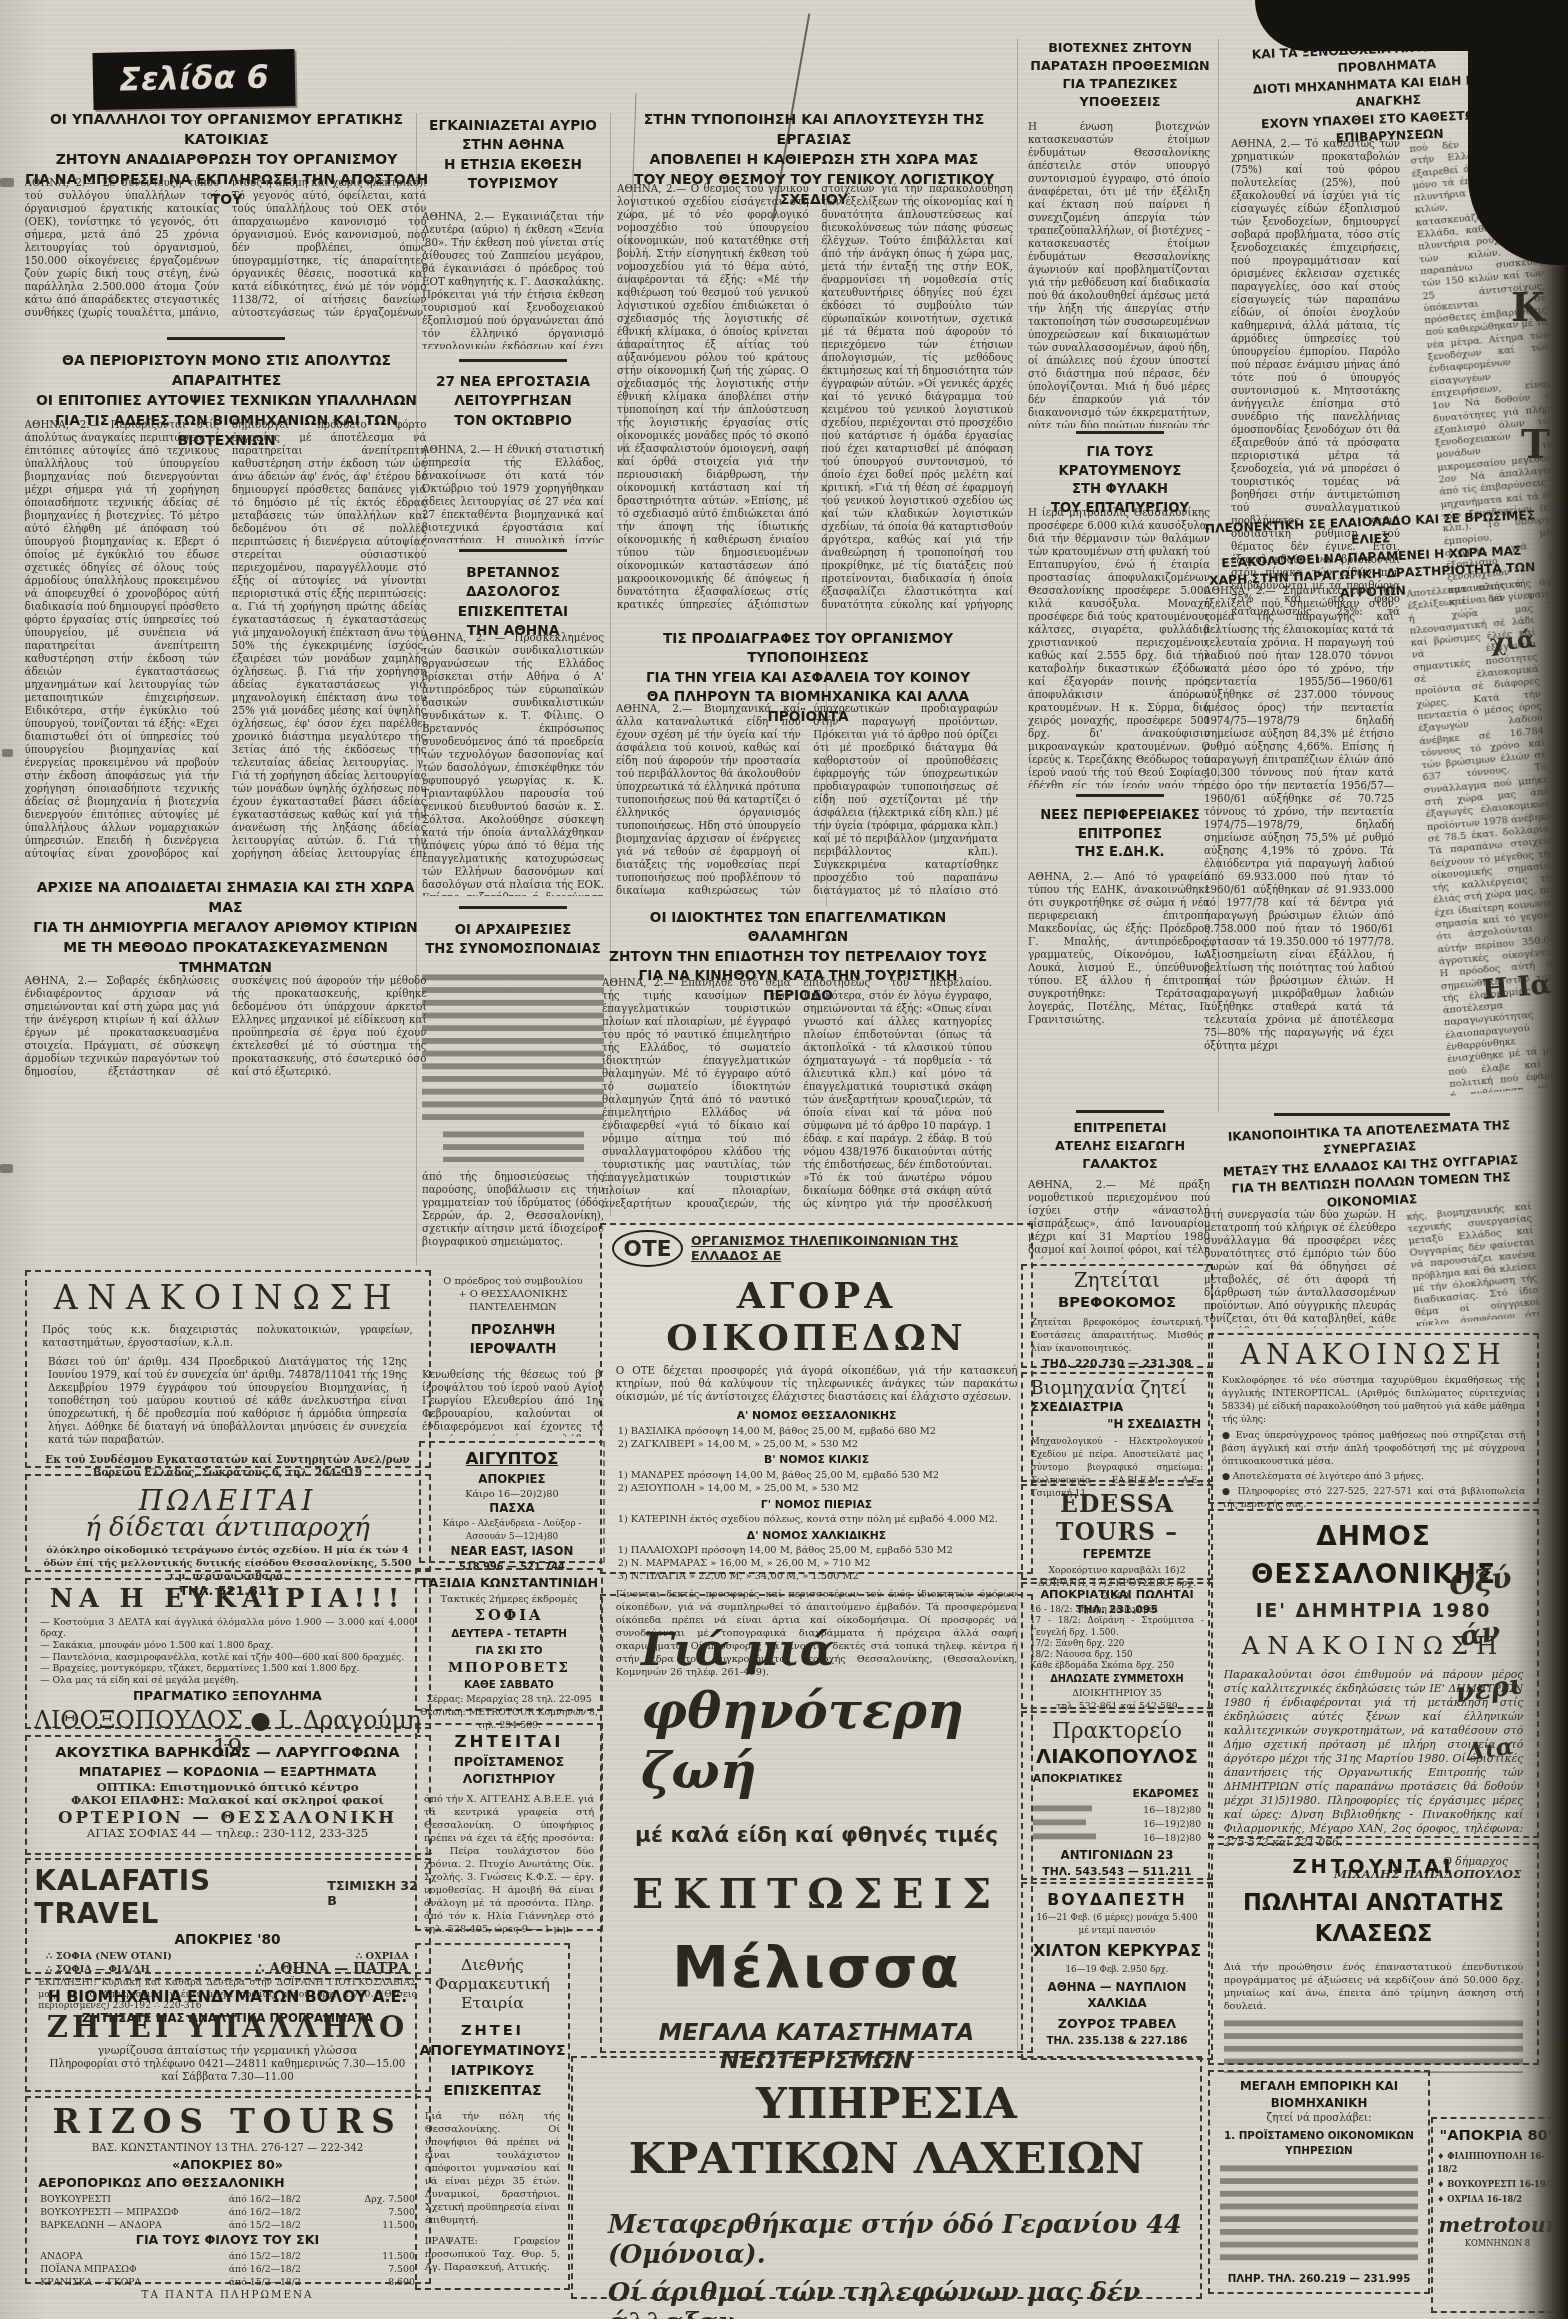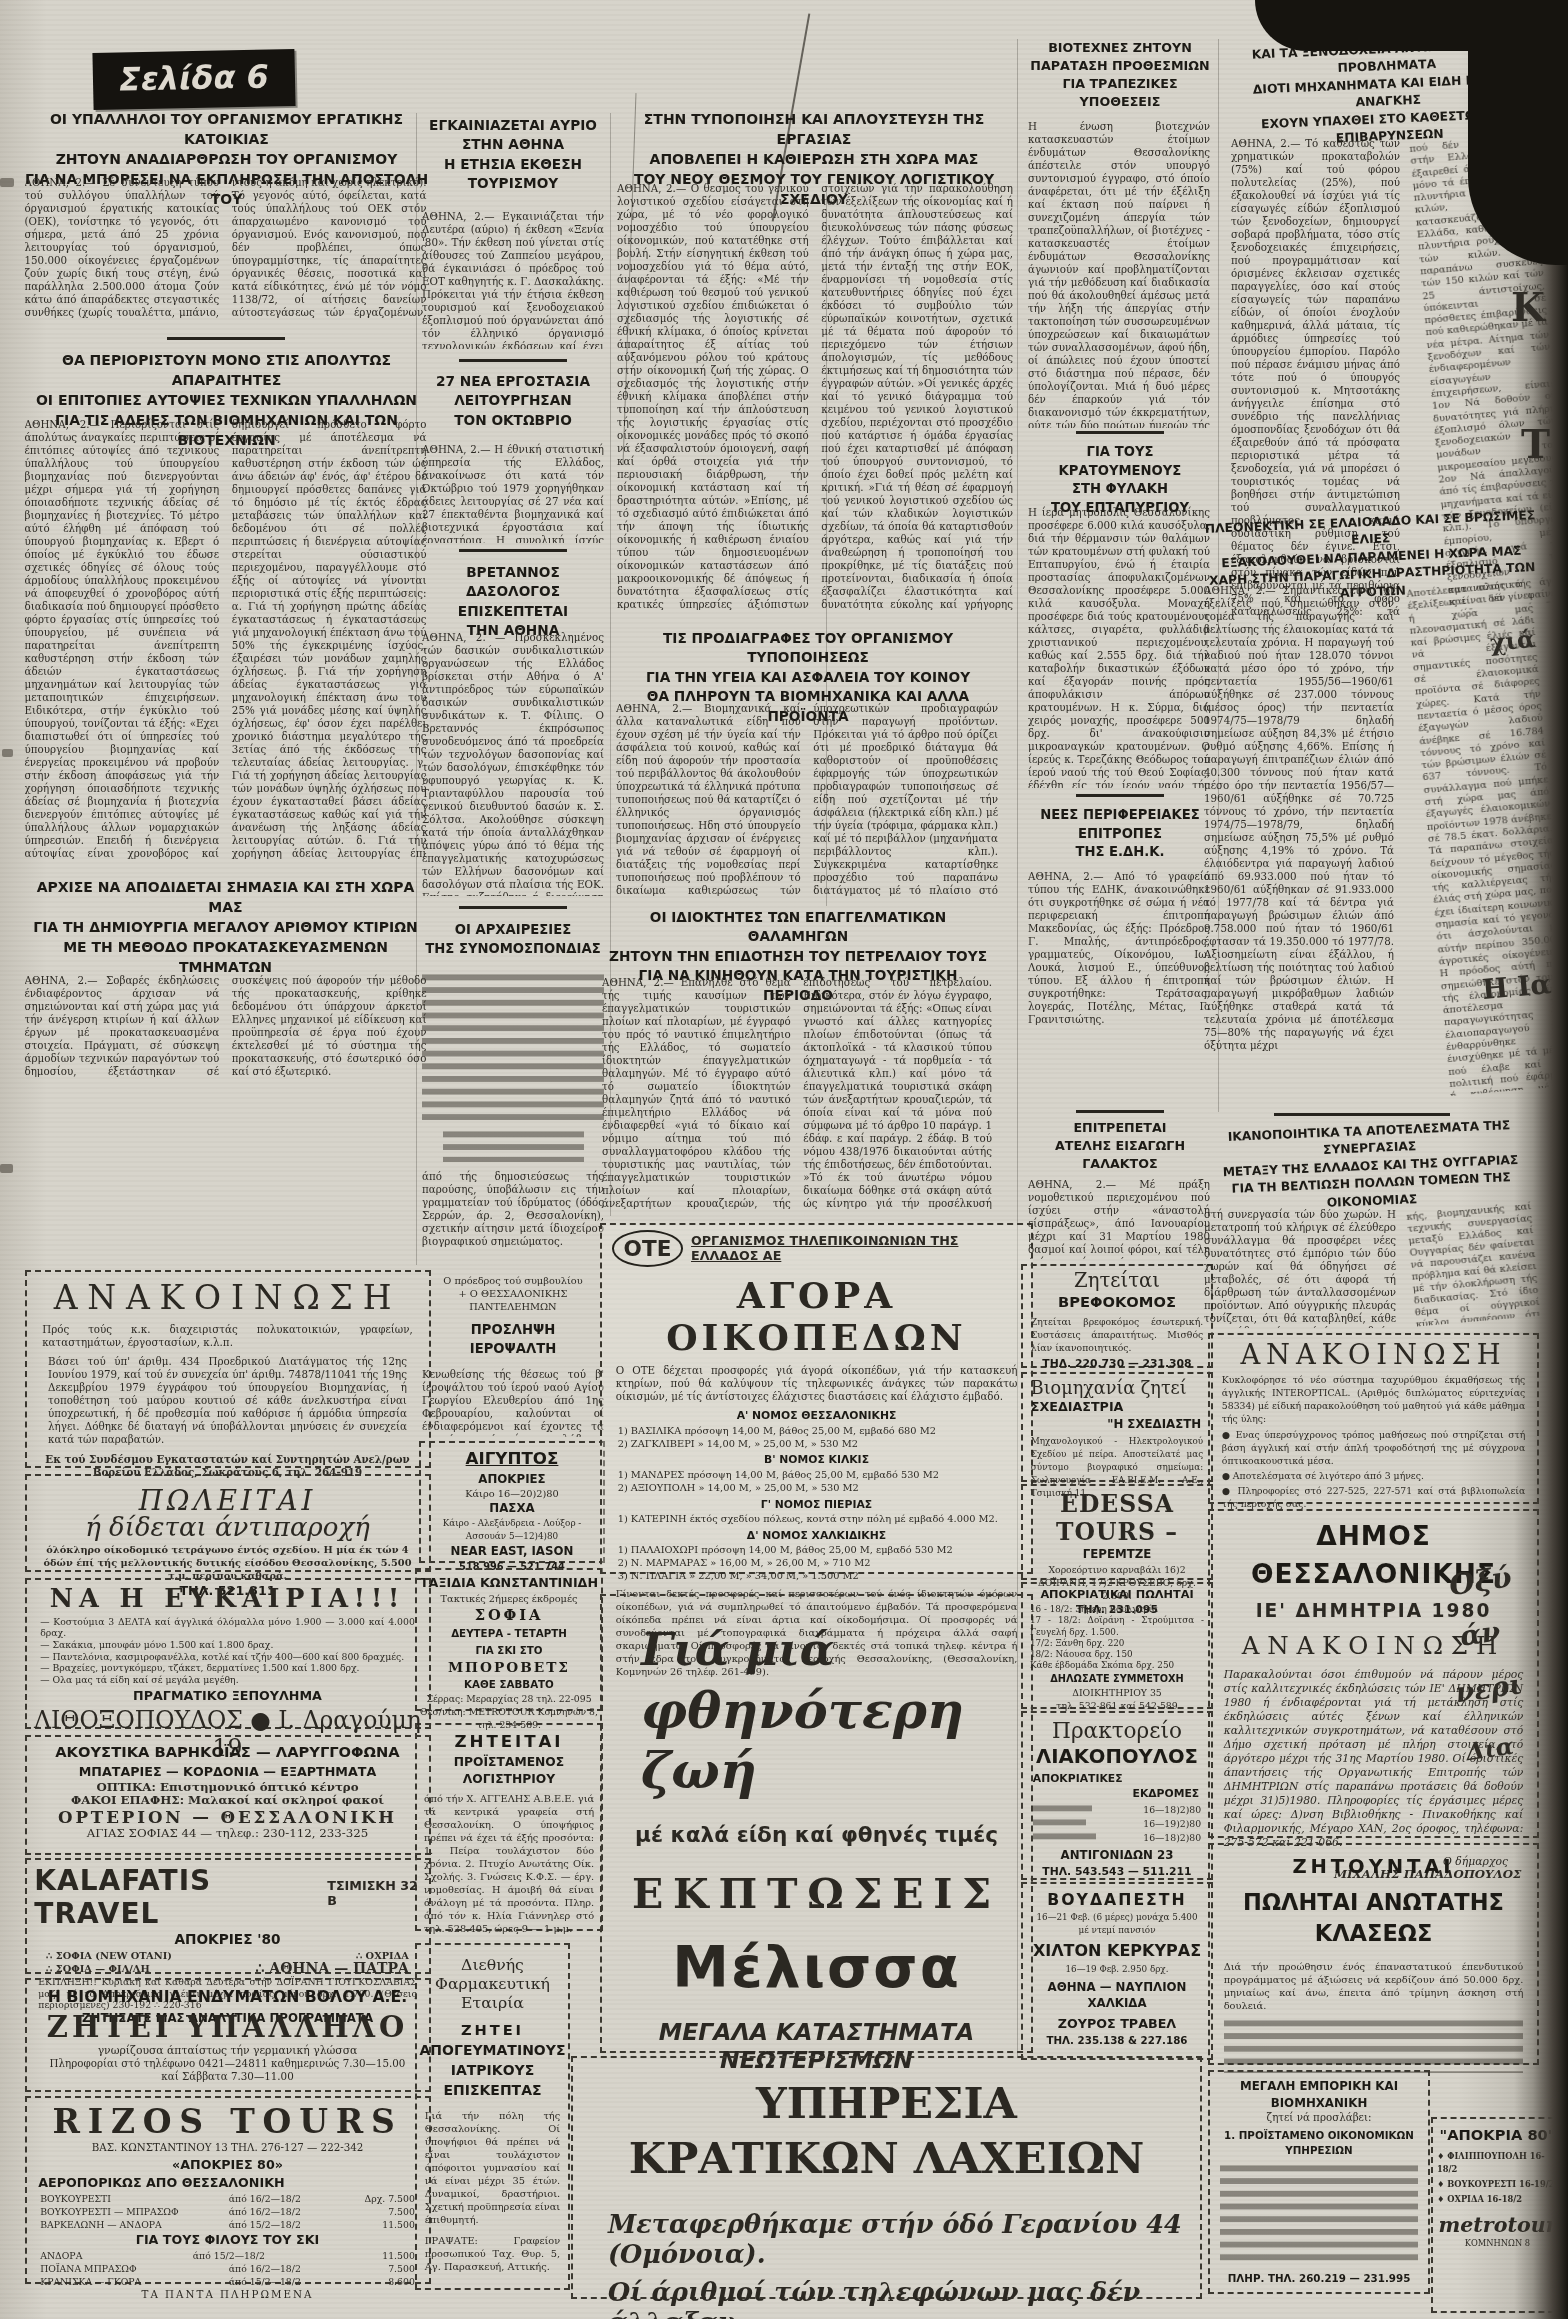--- a/index.html
+++ b/index.html
@@ -150,21 +150,21 @@
 ΖΗΤΟΥΝ ΤΗΝ ΕΠΙΔΟΤΗΣΗ ΤΟΥ ΠΕΤΡΕΛΑΙΟΥ ΤΟΥΣ
 ΓΙΑ ΝΑ ΚΙΝΗΘΟΥΝ ΚΑΤΑ ΤΗΝ ΤΟΥΡΙΣΤΙΚΗ ΠΕΡΙΟΔΟ</div>
   <div class="p bd c2" style="left:602px;top:976px;width:390px;height:241px;">ΑΘΗΝΑ, 2.— Επανήλθε στό θέμα τής τιμής καυσίμων τών έπαγγελματικών τουριστικών πλοίων καί πλοιαρίων, μέ έγγραφό του πρός τό ναυτικό έπιμελητήριο τής Ελλάδος, τό σωματείο ίδιοκτητών έπαγγελματικών θαλαμηγών. Μέ τό έγγραφο αύτό τό σωματείο ίδιοκτητών θαλαμηγών ζητά άπό τό ναυτικό έπιμελητήριο Ελλάδος νά ένδιαφερθεί «γιά τό δίκαιο καί νόμιμο αίτημα τού πιό συναλλαγματοφόρου κλάδου τής τουριστικής μας ναυτιλίας, τών έπαγγελματικών τουριστικών πλοίων καί πλοιαρίων, άνεξαρτήτων κρουαζιερών, τής έπιδοτήσεως τού πετρελαίου. Ειδικότερα, στόν έν λόγω έγγραφο, σημειώνονται τά έξής: «Οπως είναι γνωστό καί άλλες κατηγορίες πλοίων έπιδοτούνται (όπως τά άκτοπλοϊκά - τά κλασικού τύπου όχηματαγωγά - τά πορθμεία - τά άλιευτικά κλπ.) καί μόνο τά έπαγγελματικά τουριστικά σκάφη τών άνεξαρτήτων κρουαζιερών, τά όποία είναι καί τά μόνα πού σύμφωνα μέ τό άρθρο 10 παράγρ. 1 έδάφ. ε καί παράγρ. 2 έδάφ. Β τού νόμου 438/1976 δικαιούνται αύτής τής έπιδοτήσεως, δέν έπιδοτούνται. »Τό έκ τού άνωτέρω νόμου δικαίωμα δόθηκε στά σκάφη αύτά ώς κίνητρο γιά τήν προσέλκυσή τους στήν έλληνική σημαία καί τήν άνάπτυξη τού κλάδου. Αλλωστε οί ποσότητες πού καταναλίσκουν καί τά 1.033 σκάφη αύτού τού κλάδου, τήν περίοδο τής δουλειάς τους, άπό τό Μάρτιο ώς τό Νοέμβριο, δέν φθάνει τίς δέκα χιλιάδες τόννους, ποσότητα πού χρειάζεται γιά τήν αύτή περίοδο ένά μόνο μεγάλο σκάφος».</div>
 
   <div class="p box" style="left:600px;top:1223px;width:429px;height:347px;background:rgba(236,233,224,.35);">
     <div style="display:flex;align-items:center;gap:7.8px;padding:4.9px 9.8px 0;">
       <span class="oval">ΟΤΕ</span>
       <span class="sans b" style="font-size:12.7px;text-decoration:underline;">ΟΡΓΑΝΙΣΜΟΣ ΤΗΛΕΠΙΚΟΙΝΩΝΙΩΝ ΤΗΣ ΕΛΛΑΔΟΣ ΑΕ</span>
     </div>
     <div class="ctr ser b" style="font-size:36px;letter-spacing:3.9px;margin-top:7.8px;">ΑΓΟΡΑ ΟΙΚΟΠΕΔΩΝ</div>
-    <div class="bd" style="font-size:10.3px;padding:5.9px 13.7px 0;">Ο ΟΤΕ δέχεται προσφορές γιά άγορά οίκοπέδων, γιά τήν κατασκευή κτηρίων, πού θά καλύψουν τίς τηλεφωνικές άνάγκες τών παρακάτω οίκισμών, μέ τίς άντίστοιχες έλάχιστες διαστάσεις καί έλάχιστο έμβαδό.</div>
+    <div class="bd" style="font-size:10.3px;padding:5.9px 13.7px 0;">Ο ΟΤΕ δέχεται προσφορές γιά άγορά οίκοπέδων, γιά τήν κατασκευή κτηρίων, πού θά καλύψουν τίς τηλεφωνικές άνάγκες τών παρακάτω οίκισμών, μέ τίς άντίστοιχες έλάχιστες διαστάσεις καί έλάχιστο σχέσεων.</div>
     <div class="hd" style="font-size:10.8px;margin-top:4.9px;">Α' ΝΟΜΟΣ ΘΕΣΣΑΛΟΝΙΚΗΣ</div>
     <div class="bd" style="font-size:9.8px;padding:0 15.7px;">1) ΒΑΣΙΛΙΚΑ πρόσοψη 14,00 Μ, βάθος 25,00 Μ, εμβαδό 680 Μ2</div>
     <div class="bd" style="font-size:9.8px;padding:0 15.7px;">2) ΖΑΓΚΛΙΒΕΡΙ » 14,00 Μ, » 25,00 Μ, » 530 Μ2</div>
     <div class="hd" style="font-size:10.8px;margin-top:2.9px;">Β' ΝΟΜΟΣ ΚΙΛΚΙΣ</div>
     <div class="bd" style="font-size:9.8px;padding:0 15.7px;">1) ΜΑΝΔΡΕΣ πρόσοψη 14,00 Μ, βάθος 25,00 Μ, εμβαδό 530 Μ2</div>
     <div class="bd" style="font-size:9.8px;padding:0 15.7px;">2) ΑΞΙΟΥΠΟΛΗ » 14,00 Μ, » 25,00 Μ, » 530 Μ2</div>
     <div class="hd" style="font-size:10.8px;margin-top:2.9px;">Γ' ΝΟΜΟΣ ΠΙΕΡΙΑΣ</div>
     <div class="bd" style="font-size:9.8px;padding:0 15.7px;">1) ΚΑΤΕΡΙΝΗ έκτός σχεδίου πόλεως, κοντά στην πόλη μέ εμβαδό 4.000 Μ2.</div>
     <div class="hd" style="font-size:10.8px;margin-top:2.9px;">Δ' ΝΟΜΟΣ ΧΑΛΚΙΔΙΚΗΣ</div>
     <div class="bd" style="font-size:9.8px;padding:0 15.7px;">1) ΠΑΛΑΙΟΧΩΡΙ πρόσοψη 14,00 Μ, βάθος 25,00 Μ, εμβαδό 530 Μ2</div>
@@ -410,21 +410,21 @@
         <span class="bd" style="font-size:9.3px;flex:1;">ΒΟΥΚΟΥΡΕΣΤΙ — ΜΠΡΑΣΩΦ</span>
         <span class="bd" style="font-size:9.3px;width:108px;">άπό 16/2—18/2</span>
         <span class="bd" style="font-size:9.3px;width:78px;text-align:right;">7.500</span>
       </div>
     <div style="display:flex;padding:0 13.7px;">
         <span class="bd" style="font-size:9.3px;flex:1;">ΒΑΡΚΕΛΩΝΗ — ΑΝΔΟΡΑ</span>
         <span class="bd" style="font-size:9.3px;width:108px;">άπό 15/2—18/2</span>
         <span class="bd" style="font-size:9.3px;width:78px;text-align:right;">11.500</span>
       </div>
     <div class="hd" style="font-size:12.7px;">ΓΙΑ ΤΟΥΣ ΦΙΛΟΥΣ ΤΟΥ ΣΚΙ</div>
-    <div style="display:flex;padding:0 13.7px;gap:36px;">
+    <div style="display:flex;padding:0 13.7px;">
         <span class="bd" style="font-size:9.3px;flex:1;">ΑΝΔΟΡΑ</span>
         <span class="bd" style="font-size:9.3px;width:108px;">άπό 15/2—18/2</span>
         <span class="bd" style="font-size:9.3px;width:78px;text-align:right;">11.500</span>
       </div>
     <div style="display:flex;padding:0 13.7px;">
         <span class="bd" style="font-size:9.3px;flex:1;">ΠΟΪΑΝΑ ΜΠΡΑΣΩΦ</span>
         <span class="bd" style="font-size:9.3px;width:108px;">άπό 16/2—18/2</span>
         <span class="bd" style="font-size:9.3px;width:78px;text-align:right;">7.500</span>
       </div>
     <div style="display:flex;padding:0 13.7px;">

